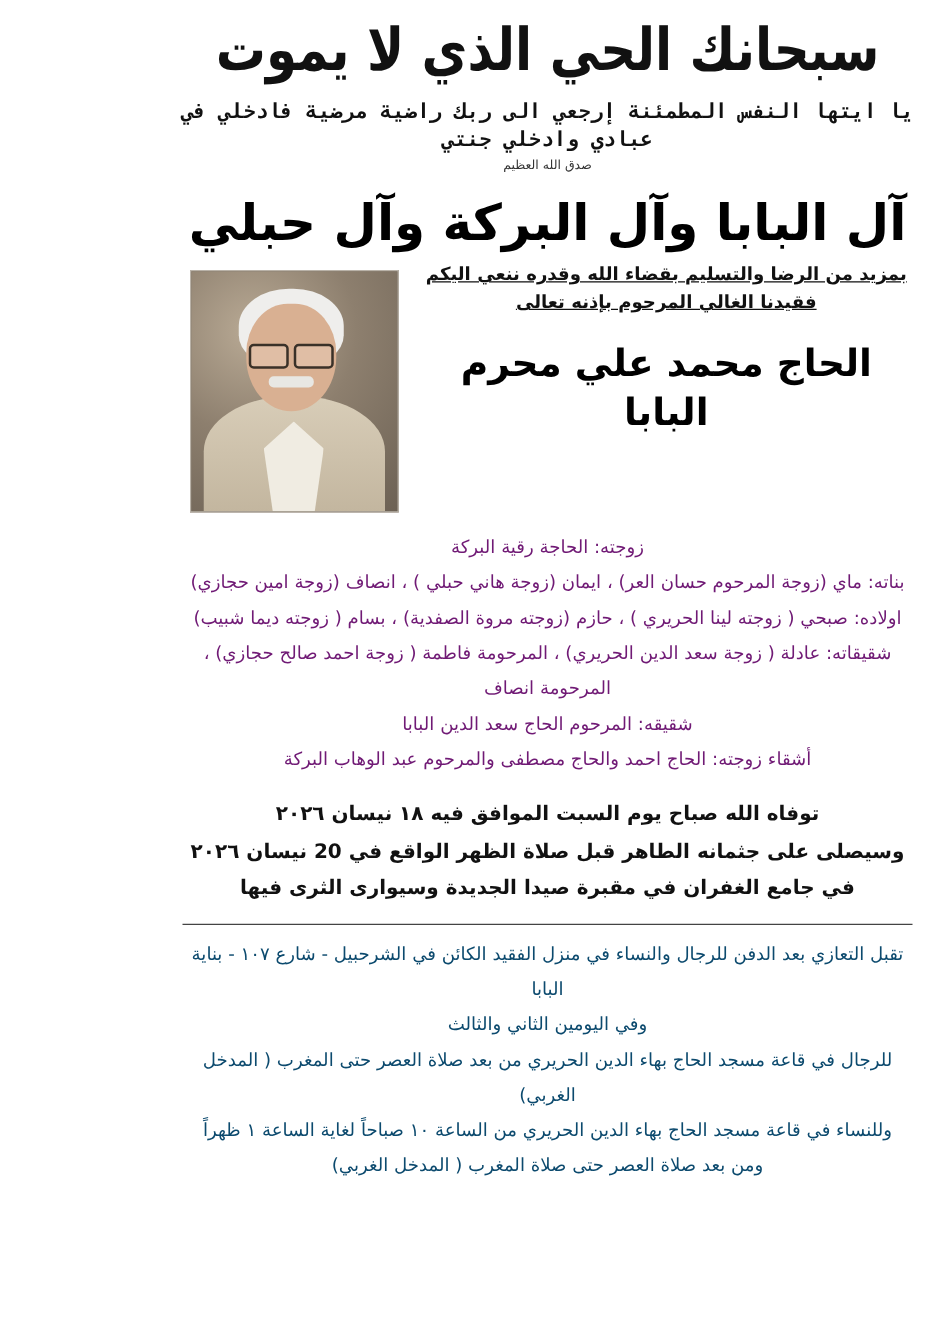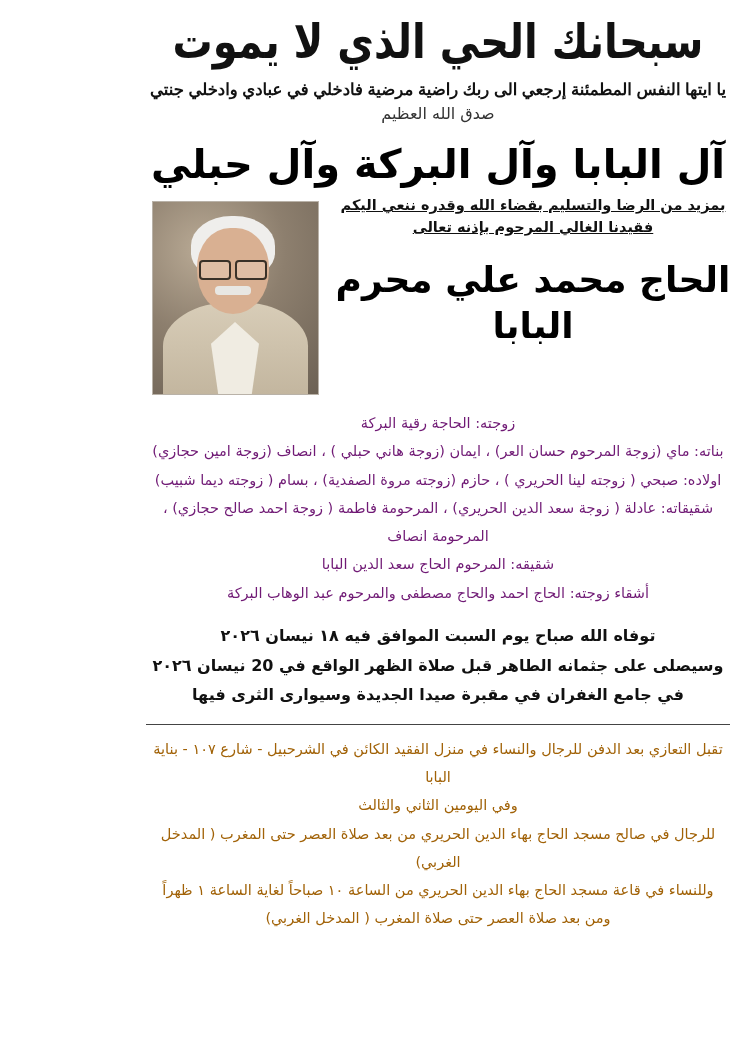--- a/index.html
+++ b/index.html
@@ -32,31 +32,31 @@
     font-size: 40px;
     font-weight: bold;
     color: #111;
     letter-spacing: -1px;
     line-height: 1.15;
     transform: scaleY(1.18);
   }
 
   .ayah {
     text-align: center;
-    font-family: Liberation Sans, sans-serif;
+    font-family: Liberation Mono, monospace;
     font-size: 16.5px;
     font-weight: bold;
     color: #111;
     margin-top: 14px;
     line-height: 1.4;
   }
   .sadaqa {
     text-align: center;
     font-family: "DejaVu Sans", sans-serif;
-    font-size: 16px;
+    font-size: 10px;
     color: #333;
     margin-top: 3px;
     letter-spacing: 1px;
   }
 
   
   .families {
     text-align: center;
     font-family: "DejaVu Sans", sans-serif;
     font-size: 40px;
@@ -164,21 +164,21 @@
     font-family: "DejaVu Sans", sans-serif;
     font-size: 14.5px;
     font-weight: bold;
     color: #111;
     line-height: 1.5;
     margin-top: 6px;
     text-decoration: underline;
   }
   .deceased-name {
     font-family: "DejaVu Sans", sans-serif;
-    font-size: 36px;
+    font-size: 30px;
     font-weight: bold;
     color: #000;
     margin-top: 18px;
     line-height: 1.3;
   }
 
   
   .relatives {
     margin-top: 14px;
     text-align: right;
@@ -210,21 +210,21 @@
     margin: 14px 2px 10px 2px;
   }
 
   
   .condolences {
     text-align: center;
   }
   .cond-line {
     font-family: "DejaVu Sans", sans-serif;
     font-size: 14.5px;
-    color: #a16207;
+    color: #0c4a6e;
     line-height: 1.95;
   }
 </style>
 </head>
 <body>
 
 <div class="page">
 
   <div class="calligraphy">سبحانك الحي الذي لا يموت</div>
 
@@ -262,18 +262,18 @@
     <div class="det-line">توفاه الله صباح يوم السبت الموافق فيه ١٨ نيسان ٢٠٢٦</div>
     <div class="det-line">وسيصلى على جثمانه الطاهر قبل صلاة الظهر الواقع في 20 نيسان ٢٠٢٦</div>
     <div class="det-line">في جامع الغفران  في مقبرة صيدا الجديدة وسيوارى الثرى فيها</div>
   </div>
 
   <hr class="sep">
 
   <div class="condolences">
     <div class="cond-line">تقبل التعازي بعد الدفن للرجال والنساء في منزل الفقيد الكائن في الشرحبيل - شارع ١٠٧ - بناية البابا</div>
     <div class="cond-line">وفي اليومين الثاني والثالث</div>
-    <div class="cond-line">للرجال في صالح مسجد الحاج بهاء الدين الحريري من بعد صلاة العصر حتى المغرب ( المدخل الغربي)</div>
+    <div class="cond-line">للرجال في قاعة مسجد الحاج بهاء الدين الحريري من بعد صلاة العصر حتى المغرب ( المدخل الغربي)</div>
     <div class="cond-line">وللنساء في قاعة مسجد الحاج بهاء الدين الحريري من الساعة ١٠ صباحاً لغاية الساعة ١ ظهراً</div>
     <div class="cond-line">ومن بعد صلاة العصر حتى صلاة المغرب ( المدخل الغربي)</div>
   </div>
 
 </div>
 
 </body></html>

